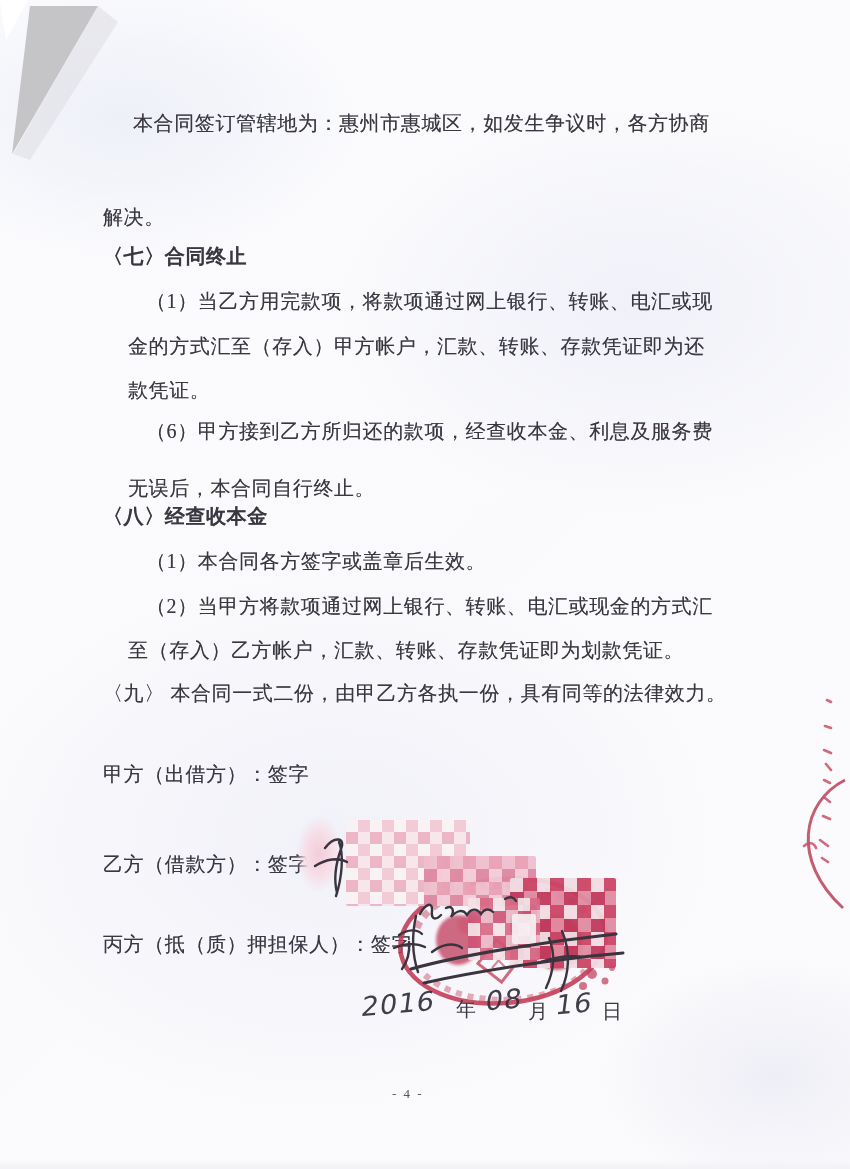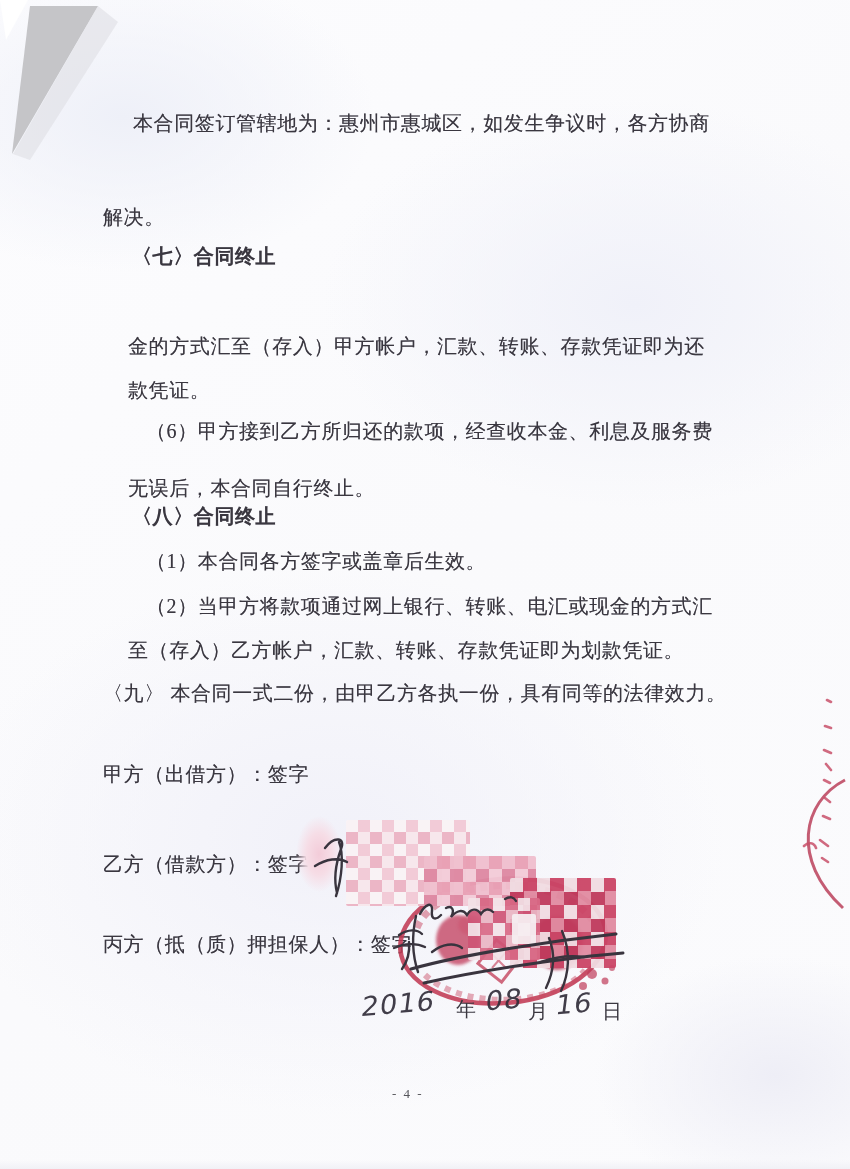--- a/index.html
+++ b/index.html
@@ -12,21 +12,21 @@
       radial-gradient(600px 420px at 38% 72%, #f1f1f9 0%, rgba(241,241,249,0) 65%),
       radial-gradient(300px 200px at 88% 92%, #eeeef6 0%, rgba(238,238,246,0) 60%),
       linear-gradient(135deg,#fcfcfe 0%,#fafafc 50%,#fbfbfd 100%);
     padding-left: 31px;
   }
   .ln{
     position:absolute;white-space:nowrap;
     font-size:20px;letter-spacing:0.6px;color:#3a3740;
     text-shadow:0 0 0.6px rgba(60,60,70,.55);
   }
-  .bold{font-weight:700;margin-left:29px;}
+  .bold{font-weight:700;}
   .edge-r{position:absolute;top:0;right:0;width:26px;height:100%;
     background:linear-gradient(to right, rgba(230,230,238,0) 0%, #e7e7ee 45%, #fbfbfe 75%, #ffffff 100%);}
   .edge-b{position:absolute;left:0;bottom:0;width:100%;height:9px;
     background:linear-gradient(to bottom, rgba(240,240,246,0), #f1f1f6);}
   .svg-abs{position:absolute;left:0;top:0;pointer-events:none;}
   .blob{position:absolute;left:296px;top:816px;width:46px;height:76px;border-radius:50%;
     background:radial-gradient(closest-side,#f3ccd9 0%,#f6dde6 55%,rgba(246,221,230,0) 100%);}
   .mosaic{position:absolute;border-radius:2px;}
   .mzA{left:346px;top:820px;width:124px;height:86px;opacity:.95;background-size:24px 24px;
     background-image:conic-gradient(#f2c9d6 0 25%,#f8e7ec 0 50%,#ecb3c4 0 75%,#faf3f5 0);}
@@ -44,25 +44,26 @@
   .pageno{position:absolute;left:392px;top:1086px;font-size:13px;color:#55555a;letter-spacing:2px;}
 </style>
 </head>
 <body>
 
 <div class="paper">
 
   <div class="ln" style="left:133px;top:110px">本合同签订管辖地为：惠州市惠城区，如发生争议时，各方协商</div>
   <div class="ln" style="left:103px;top:204px">解决。</div>
   <div class="ln bold" style="left:103px;top:243px">〈七〉合同终止</div>
+  <div class="ln" style="left:146px;top:288px">（1）当乙方用完款项，将款项通过网上银行、转账、电汇或现</div>
   <div class="ln" style="left:128px;top:333px">金的方式汇至（存入）甲方帐户，汇款、转账、存款凭证即为还</div>
   <div class="ln" style="left:128px;top:377px">款凭证。</div>
   <div class="ln" style="left:146px;top:418px">（6）甲方接到乙方所归还的款项，经查收本金、利息及服务费</div>
   <div class="ln" style="left:128px;top:475px">无误后，本合同自行终止。</div>
-  <div class="ln bold" style="left:103px;top:503px">〈八〉合同终止</div>
+  <div class="ln bold" style="left:103px;top:503px">〈八〉经查收本金</div>
   <div class="ln" style="left:146px;top:548px">（1）本合同各方签字或盖章后生效。</div>
   <div class="ln" style="left:146px;top:593px">（2）当甲方将款项通过网上银行、转账、电汇或现金的方式汇</div>
   <div class="ln" style="left:128px;top:637px">至（存入）乙方帐户，汇款、转账、存款凭证即为划款凭证。</div>
   <div class="ln" style="left:103px;top:680px">〈九〉 本合同一式二份，由甲乙方各执一份，具有同等的法律效力。</div>
 
   <div class="ln" style="left:103px;top:761px">甲方（出借方）：签字</div>
   <div class="ln" style="left:103px;top:851px">乙方（借款方）：签字</div>
   <div class="ln" style="left:103px;top:931px">丙方（抵（质）押担保人）：签字</div>
 
   <svg class="svg-abs" width="850" height="1169" viewBox="0 0 850 1169">

